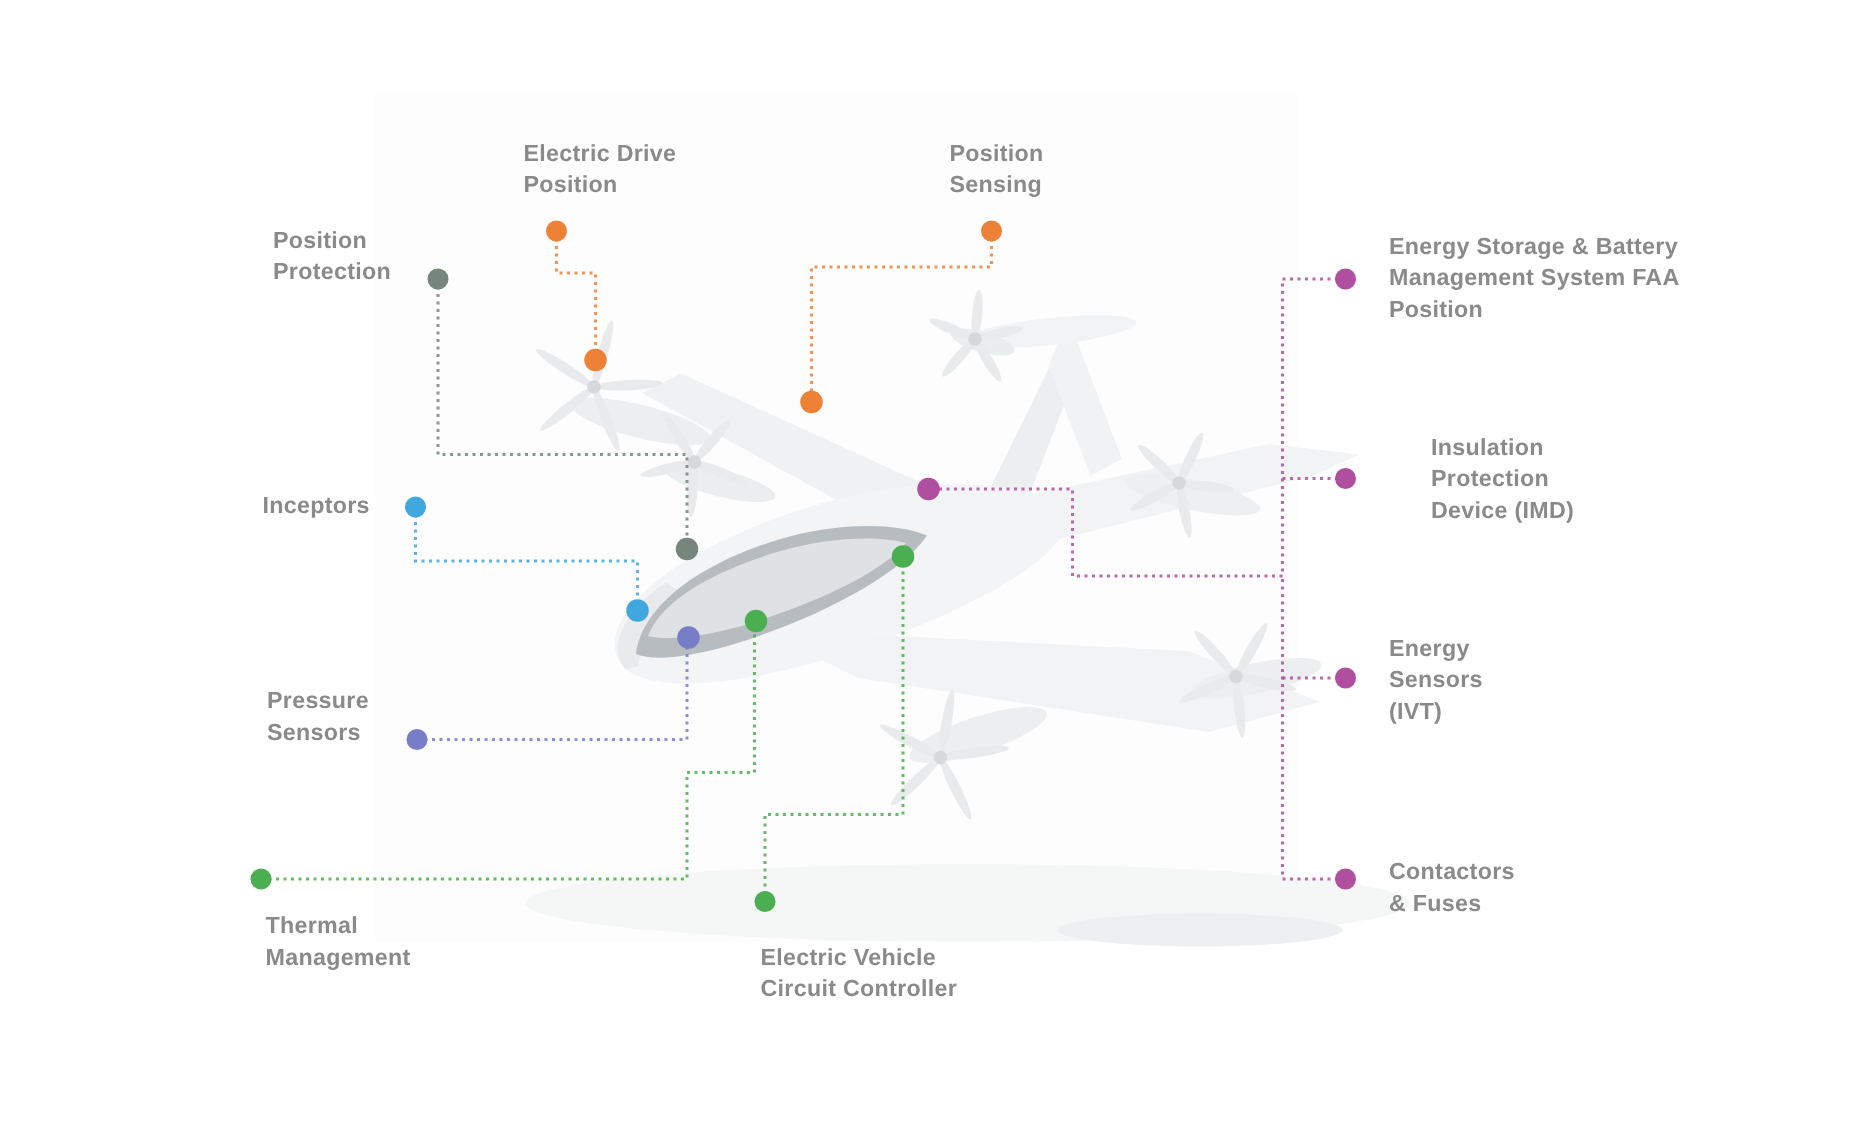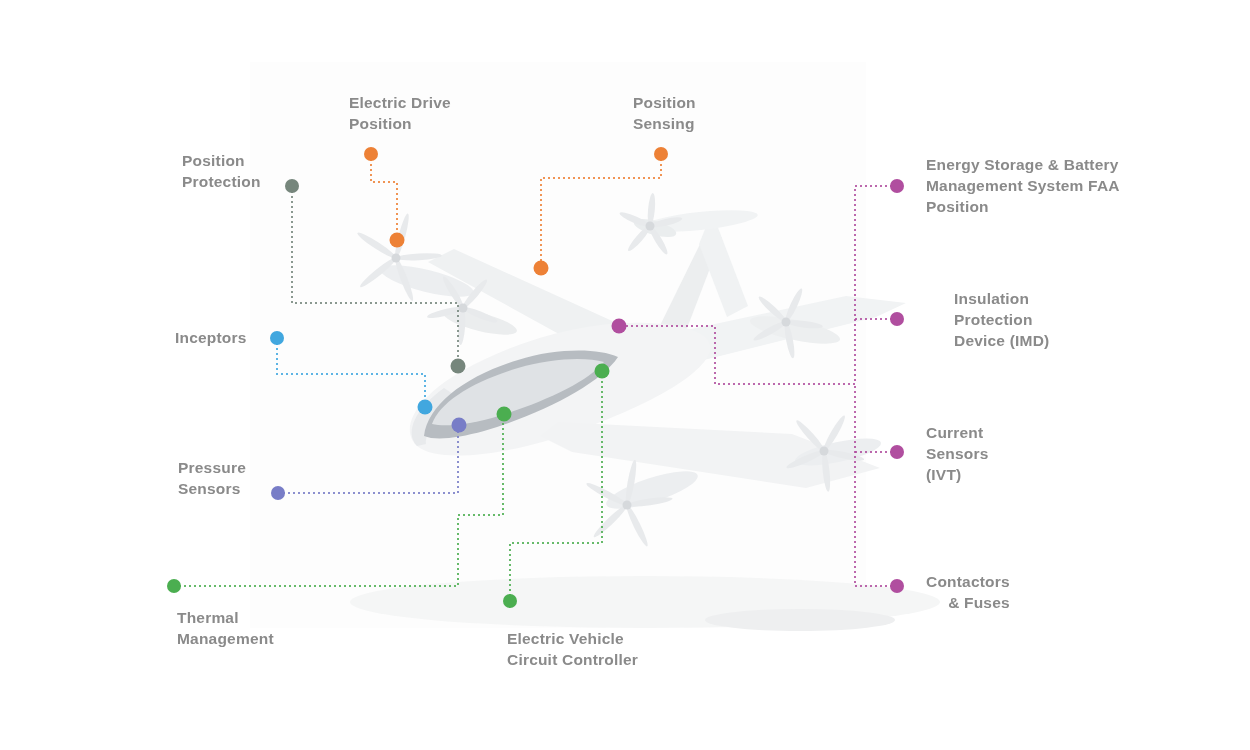--- a/index.html
+++ b/index.html
@@ -177,21 +177,21 @@
       <div class="callout-line">Energy Storage &amp; Battery</div>
       <div class="callout-line">Management System FAA</div>
       <div class="callout-line">Position</div>
     </div>
     <div class="callout" style="left: 926px; top: 288px; margin-left: 28px;">
       <div class="callout-line">Insulation</div>
       <div class="callout-line">Protection</div>
       <div class="callout-line">Device (IMD)</div>
     </div>
     <div class="callout" style="left: 926px; top: 422px;">
-      <div class="callout-line">Current</div>
+      <div class="callout-line">Energy</div>
       <div class="callout-line">Sensors</div>
       <div class="callout-line">(IVT)</div>
     </div>
-    <div class="callout" style="left: 926px; top: 571px; text-align: right;">
+    <div class="callout" style="left: 926px; top: 571px;">
       <div class="callout-line">Contactors</div>
       <div class="callout-line">&amp; Fuses</div>
     </div>
   </div>
 
 </body></html>

